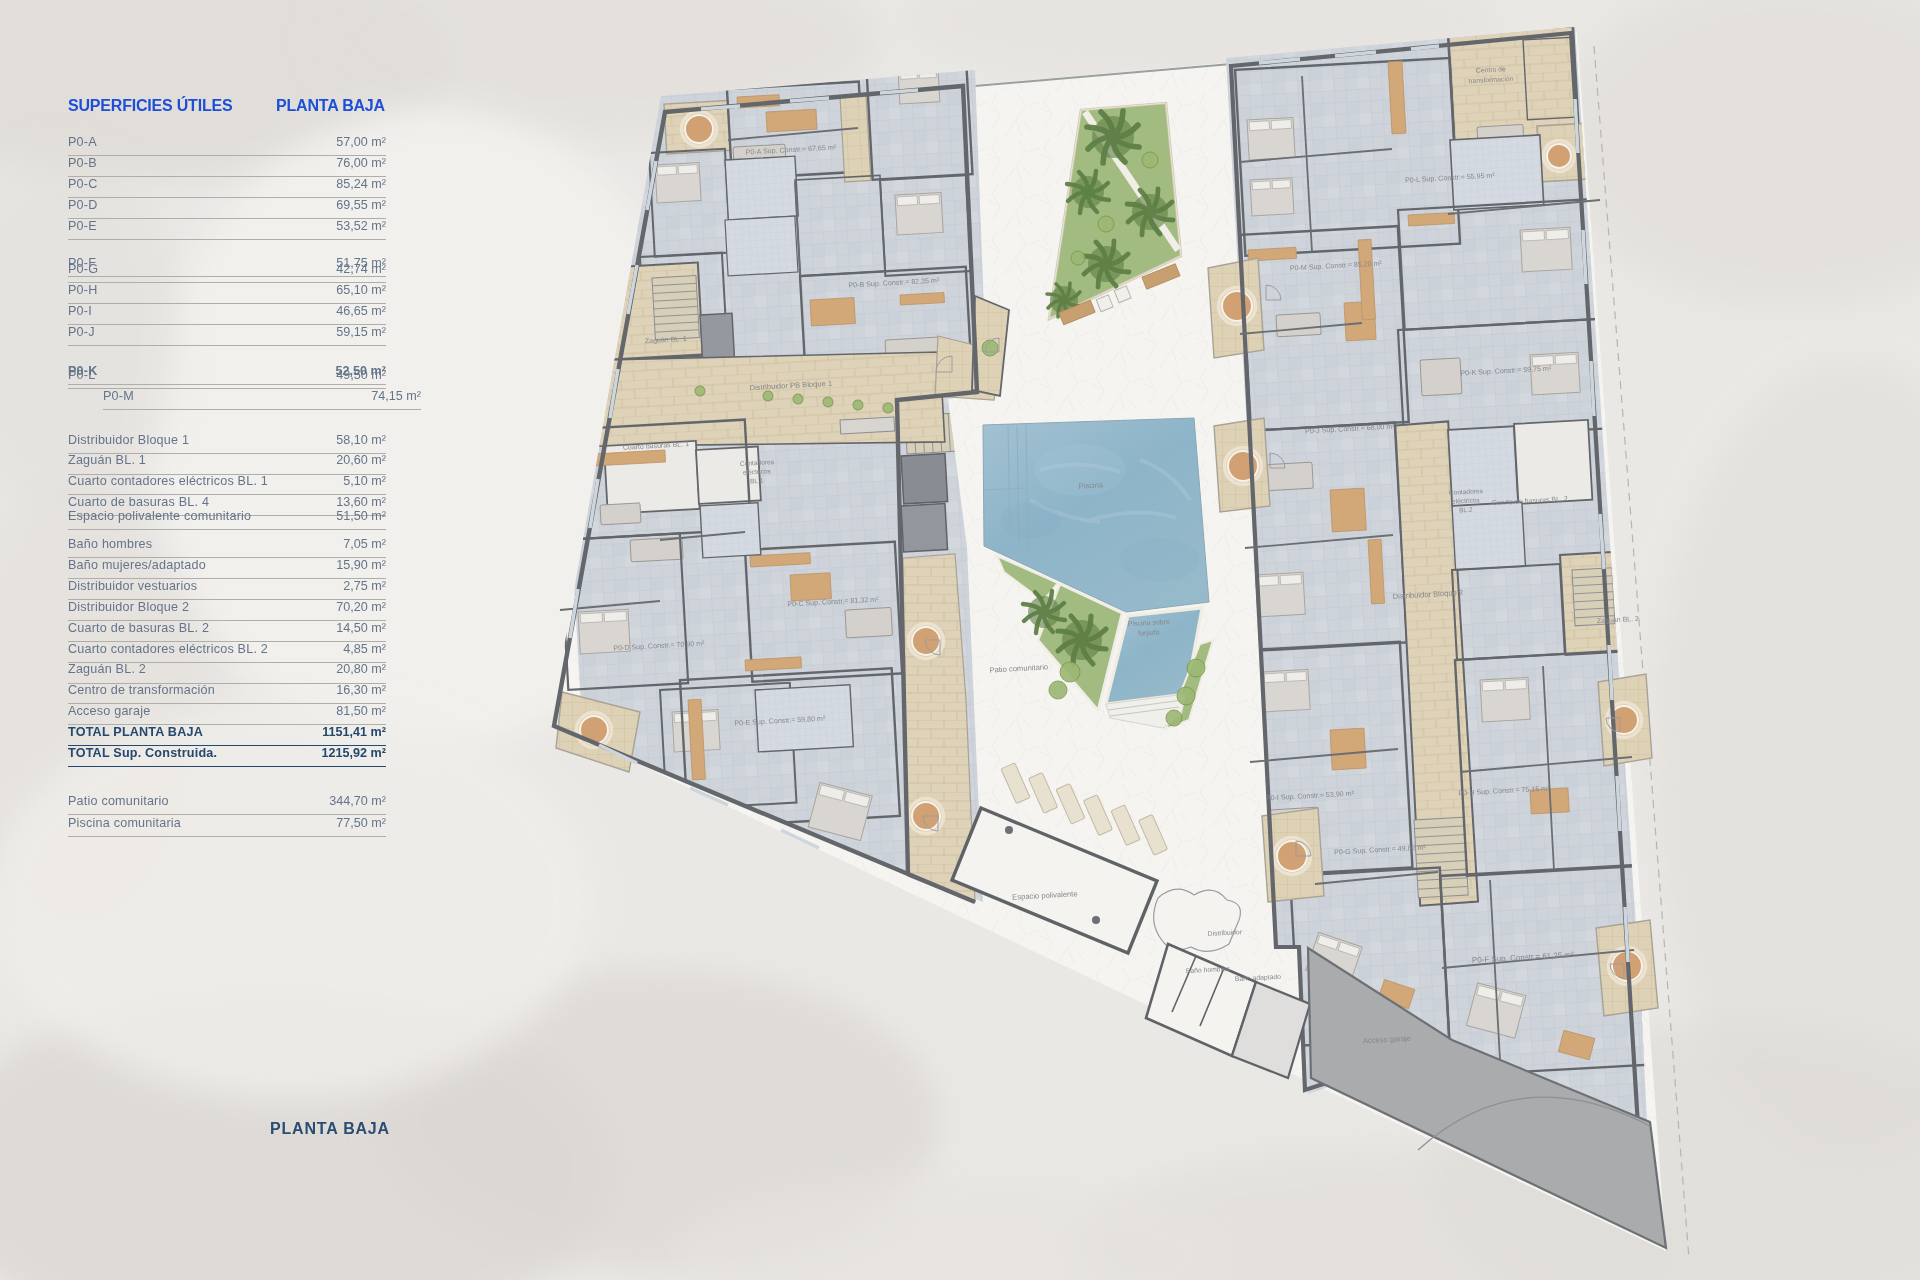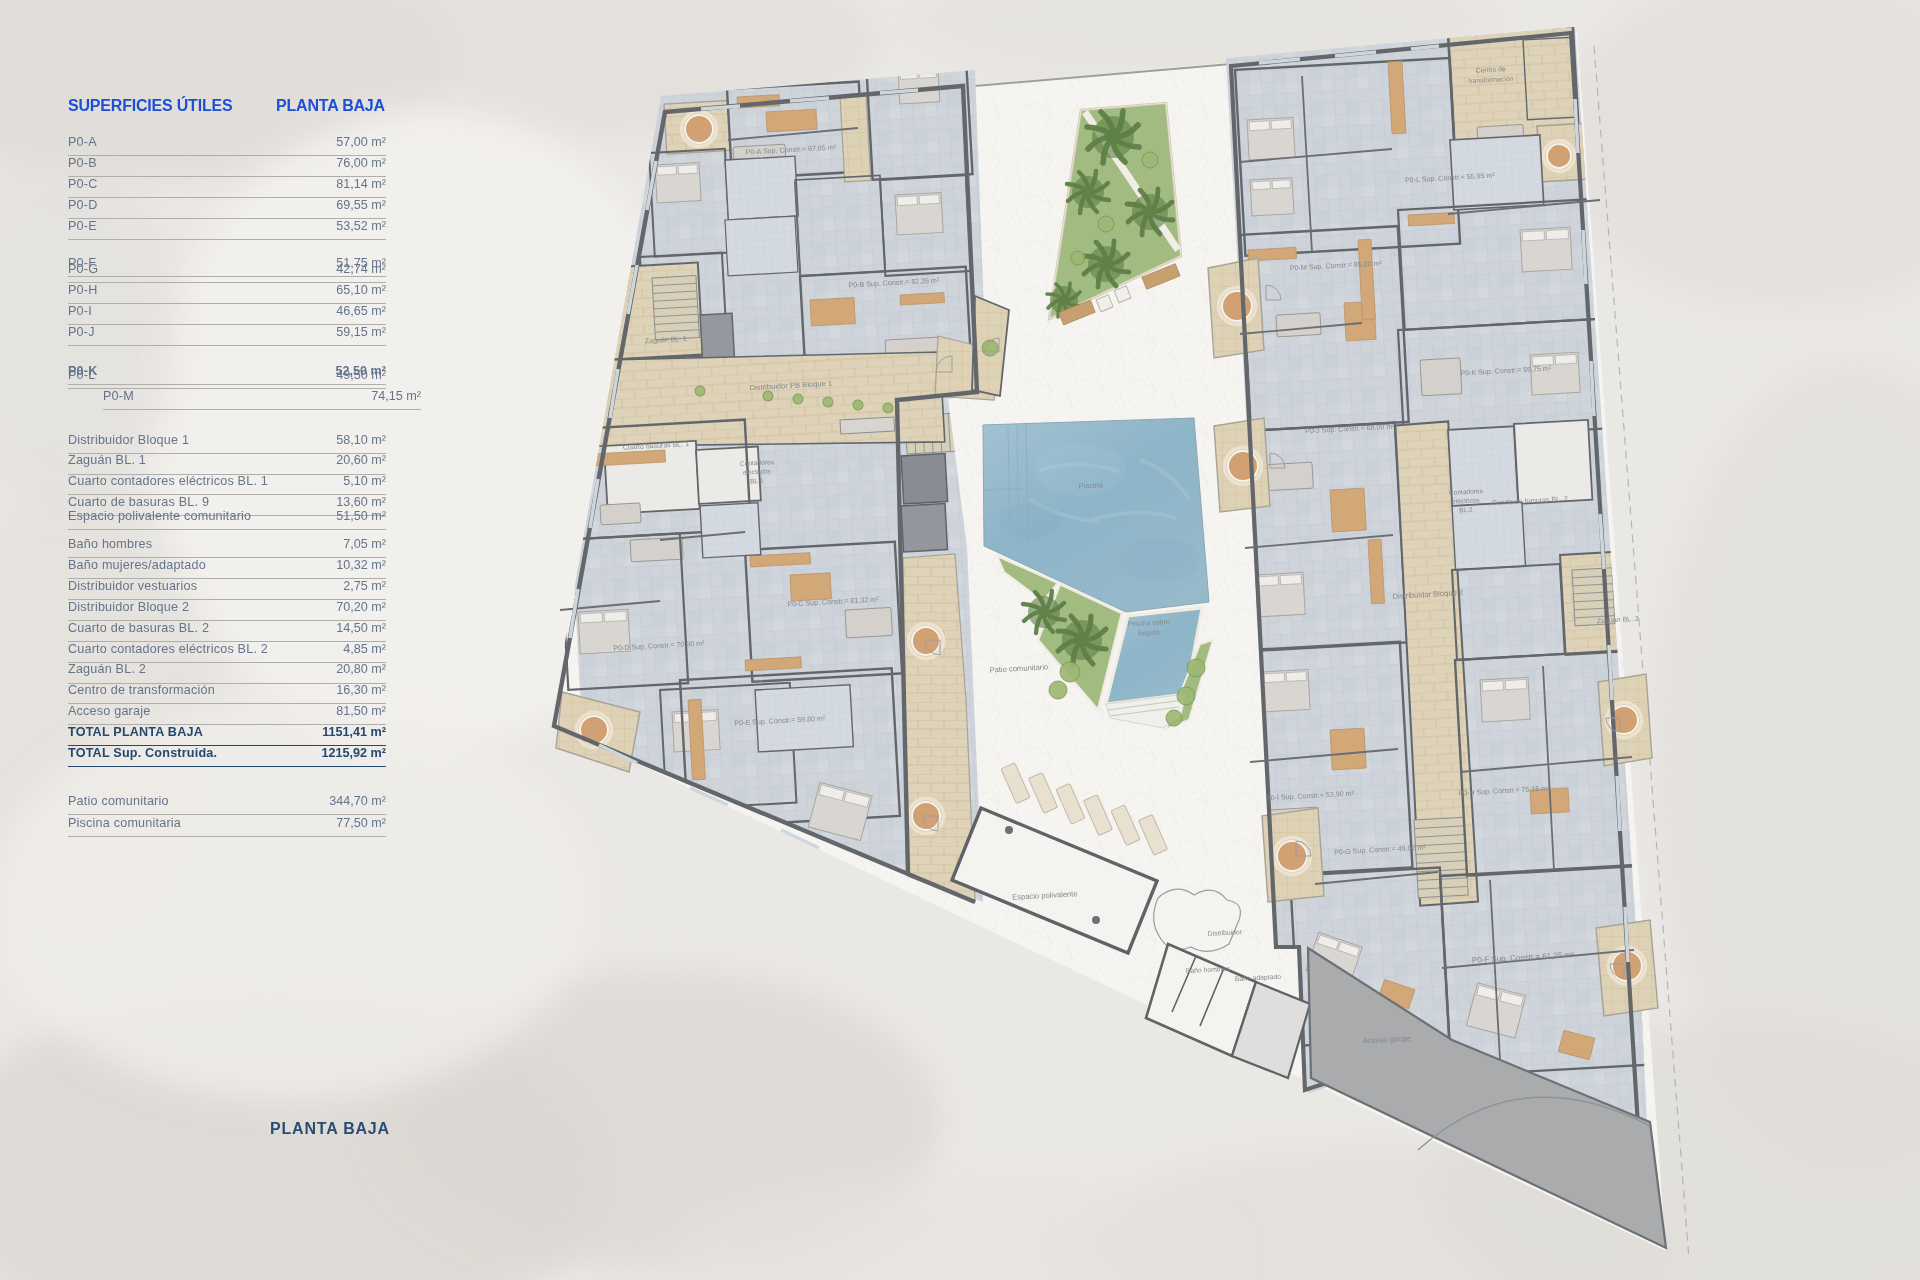--- a/index.html
+++ b/index.html
@@ -610,21 +610,21 @@
 <div class="row" style="top:133.5px;">
         <span class="n">P0-A</span>
         <span class="v">57,00 m²</span>
       </div>
 <div class="row" style="top:154.7px;">
         <span class="n">P0-B</span>
         <span class="v">76,00 m²</span>
       </div>
 <div class="row" style="top:175.9px;">
         <span class="n">P0-C</span>
-        <span class="v">81,14 m²</span>
+        <span class="v">85,24 m²</span>
       </div>
 <div class="row" style="top:197.1px;">
         <span class="n">P0-D</span>
         <span class="v">69,55 m²</span>
       </div>
 <div class="row" style="top:218.3px;">
         <span class="n">P0-E</span>
         <span class="v">53,52 m²</span>
       </div>
 <div class="row" style="top:255px;">
@@ -665,34 +665,34 @@
       </div>
 <div class="row" style="top:452.4px;">
         <span class="n">Zaguán BL. 1</span>
         <span class="v">20,60 m²</span>
       </div>
 <div class="row" style="top:473.3px;">
         <span class="n">Cuarto contadores eléctricos BL. 1</span>
         <span class="v">5,10 m²</span>
       </div>
 <div class="row" style="top:494.2px;">
-        <span class="n">Cuarto de basuras BL. 9</span>
+        <span class="n">Cuarto de basuras BL. 4</span>
         <span class="v">13,60 m²</span>
       </div>
 <div class="row" style="top:508px;">
         <span class="n">Espacio polivalente comunitario</span>
         <span class="v">51,50 m²</span>
       </div>
 <div class="row" style="top:536.0px;">
         <span class="n">Baño hombres</span>
         <span class="v">7,05 m²</span>
       </div>
 <div class="row" style="top:556.9px;">
         <span class="n">Baño mujeres/adaptado</span>
-        <span class="v">10,32 m²</span>
+        <span class="v">15,90 m²</span>
       </div>
 <div class="row" style="top:577.8px;">
         <span class="n">Distribuidor vestuarios</span>
         <span class="v">2,75 m²</span>
       </div>
 <div class="row" style="top:598.7px;">
         <span class="n">Distribuidor Bloque 2</span>
         <span class="v">70,20 m²</span>
       </div>
 <div class="row" style="top:619.6px;">

